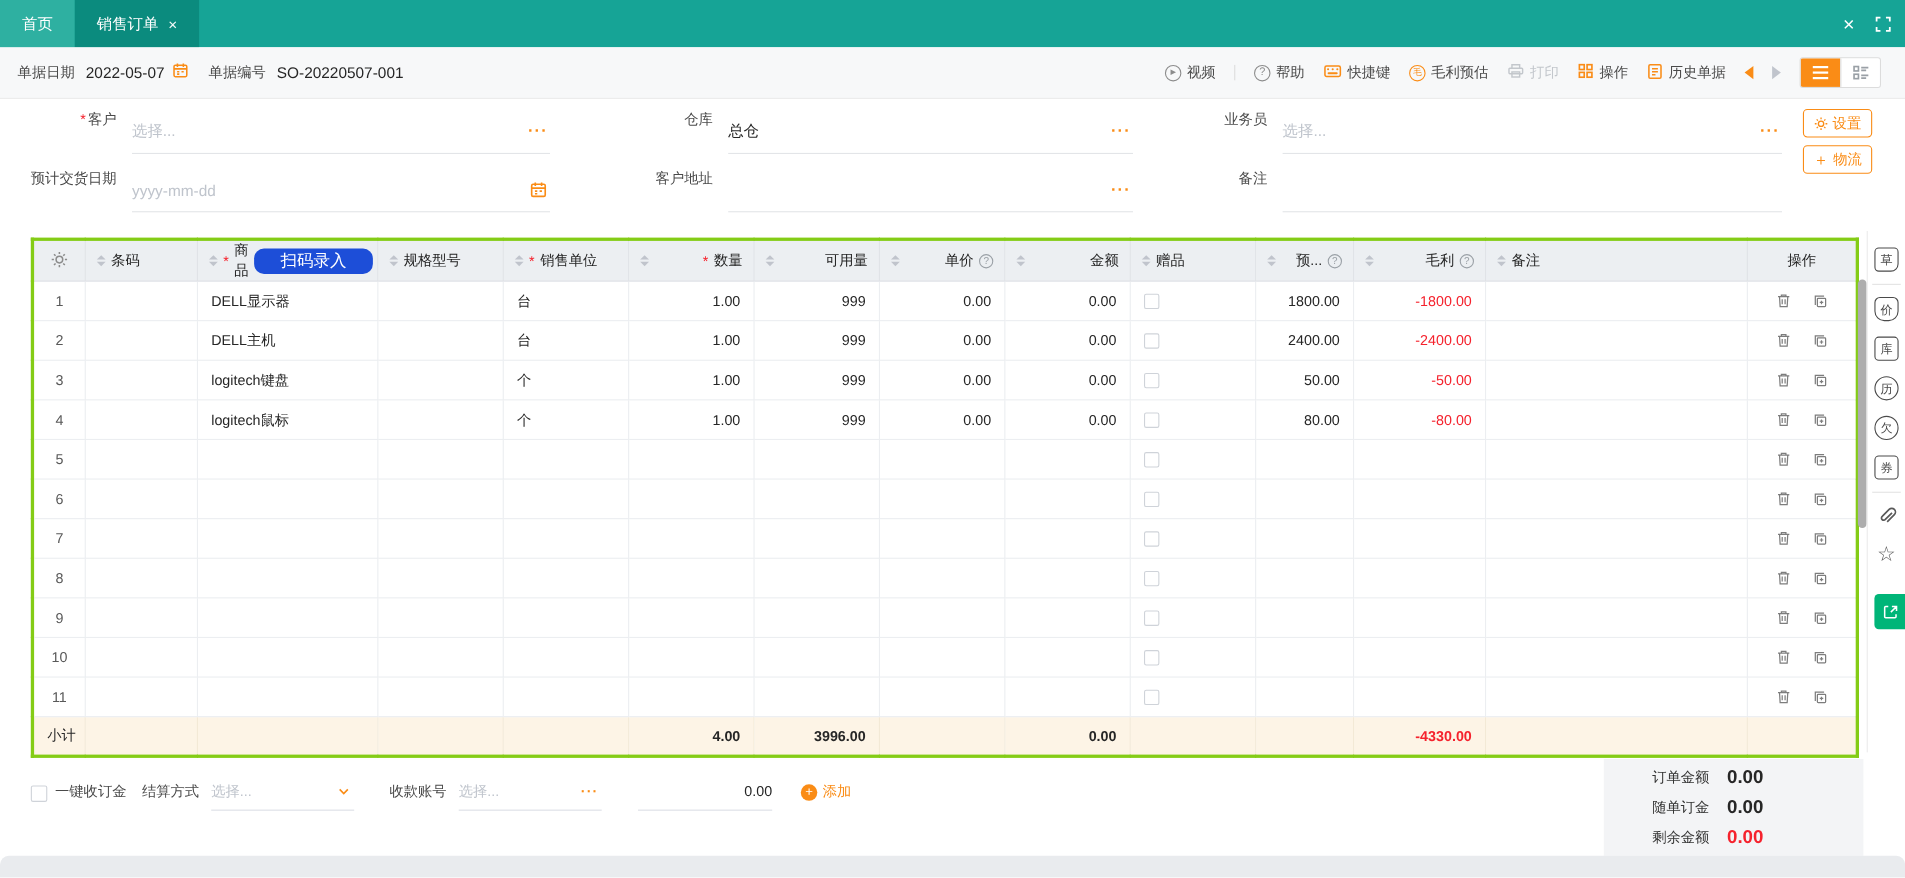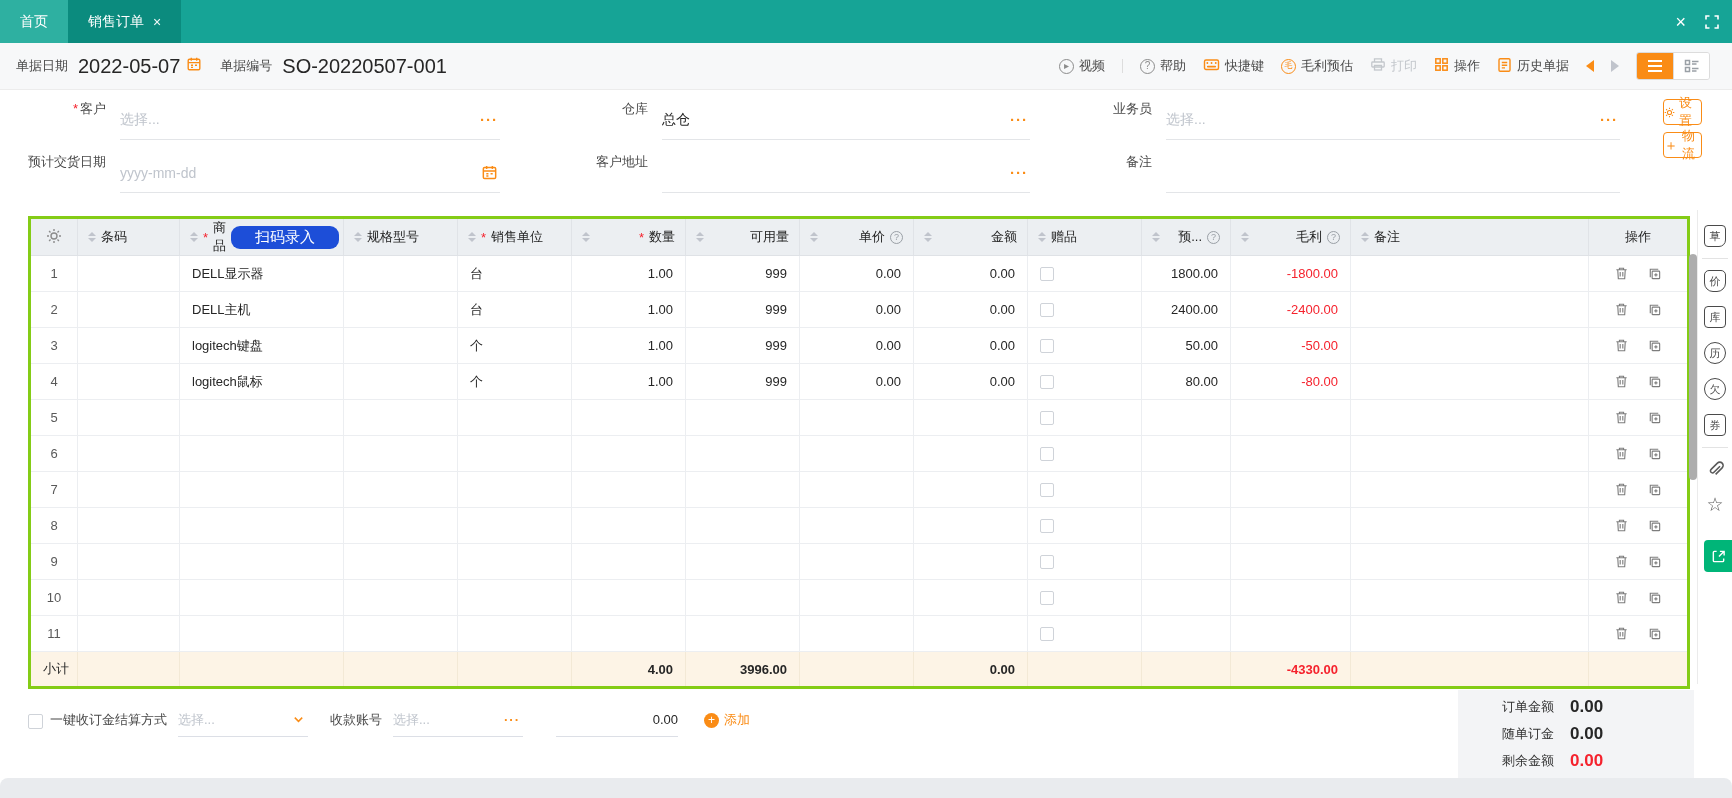--- a/index.html
+++ b/index.html
@@ -14,21 +14,21 @@
   .tab.active{background:#0b8b7e;gap:9px}
   .tab-close{font-size:14px;line-height:1;opacity:.95}
   .tabbar-right{margin-left:auto;display:flex;align-items:center;gap:18px;padding-right:12px;color:#fff}
   .win-x{font-size:18px;line-height:1;cursor:pointer}
   .win-full svg{display:block}
 
   
   .toolbar{position:absolute;top:43px;left:0;right:0;height:47px;background:#f7f8f9;border-bottom:1px solid #ececec;display:flex;align-items:center;padding:0 22px 0 16px}
   .tb-left{display:flex;align-items:center}
   .lbl13{font-size:13px;color:#4a4a4a}
-  .val15{font-size:20px;color:#262626;margin:0 6px 0 10px}
+  .val15{font-size:14px;color:#262626;margin:0 6px 0 10px}
   .tb-left .cal{margin-right:18px}
   .tb-right{margin-left:auto;display:flex;align-items:center;gap:17px}
   .tb-item{display:flex;align-items:center;gap:5px;font-size:13px;color:#4a4a4a;cursor:pointer;white-space:nowrap}
   .tb-item.disabled{color:#c3c7cc}
   .tb-sep{width:1px;height:14px;background:#ddd}
   .circ{display:inline-flex;width:15px;height:15px;border:1px solid currentColor;border-radius:50%;align-items:center;justify-content:center;font-size:10px;line-height:1}
   .ic-gray{color:#8c8c8c}.ic-orange{color:#fa8c16}
   .tri{width:0;height:0;border-top:6px solid transparent;border-bottom:6px solid transparent;cursor:pointer}
   .tri.left{border-right:8px solid #fa8c16}
   .tri.right{border-left:8px solid #c0c4cc}
@@ -42,21 +42,21 @@
   
   .formarea{position:absolute;top:90px;left:0;right:0;height:126px;background:#fff}
   .fld{position:absolute;height:40px;display:flex;align-items:flex-start}
   .fld .flabel{font-size:13px;color:#4a4a4a;text-align:right;flex:0 0 auto;white-space:nowrap}
   .req{color:#f5222d;margin-right:2px}
   .finput{position:relative;flex:1;height:100%;display:flex;align-items:center;border-bottom:1px solid #e3e5e8;margin-left:14px;font-size:14px;color:#262626;cursor:text}
   .finput .ph{color:#bfc4cc}
   .tail{position:absolute;right:2px;display:flex;align-items:center}
   .dots{color:#fa8c16;font-size:15px;font-weight:bold;letter-spacing:1px;line-height:1;cursor:pointer}
   .side-btns{position:absolute;right:30px;top:9px;display:flex;flex-direction:column;gap:7px}
-  .obtn{display:flex;align-items:center;justify-content:center;gap:4px;width:39px;height:26px;border:1px solid #fa8c16;border-radius:4px;color:#fa8c16;font-size:13px;background:#fff;cursor:pointer}
+  .obtn{display:flex;align-items:center;justify-content:center;gap:4px;width:63px;height:26px;border:1px solid #fa8c16;border-radius:4px;color:#fa8c16;font-size:13px;background:#fff;cursor:pointer}
 
   
   .tablewrap{position:absolute;top:216px;left:28px}
   table{border-collapse:collapse;table-layout:fixed;width:1659px;border:3px solid #84cc16}
   th{height:36px;background:#eceff2;border-right:1px solid #e0e3e7;border-bottom:1px solid #dfe2e6;font-weight:normal;font-size:13px;color:#1f1f1f;padding:0 10px}
   td{height:36px;border-right:1px solid #eceef1;border-bottom:1px solid #eceef1;font-size:13px;color:#262626;padding:0 12px;overflow:hidden;white-space:nowrap}
   .th-in{display:flex;align-items:center;gap:5px}
   .th-in.right .th-lbl{margin-left:auto}
   .th-in.left{justify-content:flex-start}
   .th-lbl{display:inline-flex;align-items:center;gap:3px}
@@ -758,30 +758,30 @@
     <svg width="15" height="15" viewBox="0 0 16 16" fill="none" stroke="#fff" stroke-width="1.5">
         <path d="M9.5 2.5H14v4.5M14 2.5L8.5 8M6 2.5H3.5a1 1 0 0 0-1 1v9a1 1 0 0 0 1 1h9a1 1 0 0 0 1-1V10"></path>
       </svg>
   </div>
 
   <div class="paybar">
     <span class="pb-item">
       <span class="cb2"></span>
       <span>一键收订金</span>
     </span>
-    <span class="pb-item" style="">结算方式</span>
+    <span class="pb-item" style="margin-left:14px">结算方式</span>
     <span class="uline" style="width:130px">
       <span class="ph">选择...</span>
       <span class="tailr chev ic-orange">
         <svg width="13" height="13" viewBox="0 0 14 14" fill="none" stroke="currentColor" stroke-width="1.6">
             <path d="M3 5l4 4 4-4"></path>
           </svg>
       </span>
     </span>
-    <span class="pb-item" style="margin-left:22px">收款账号</span>
+    <span class="pb-item" style="margin-left:32px">收款账号</span>
     <span class="uline" style="width:130px">
       <span class="ph">选择...</span>
       <span class="tailr">
           <span class="dots" style="font-size:13px">···</span>
         </span>
     </span>
     <span class="uline amt" style="width:122px;margin-left:33px">
       <span>0.00</span>
     </span>
     <span class="addbtn" style="margin-left:26px">

